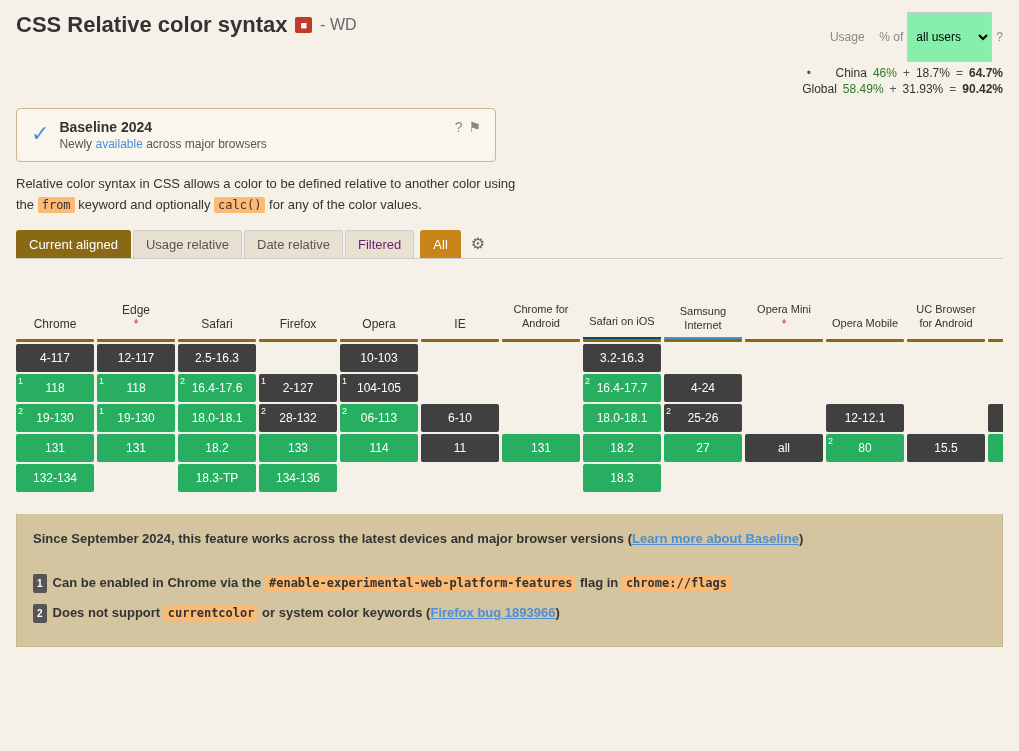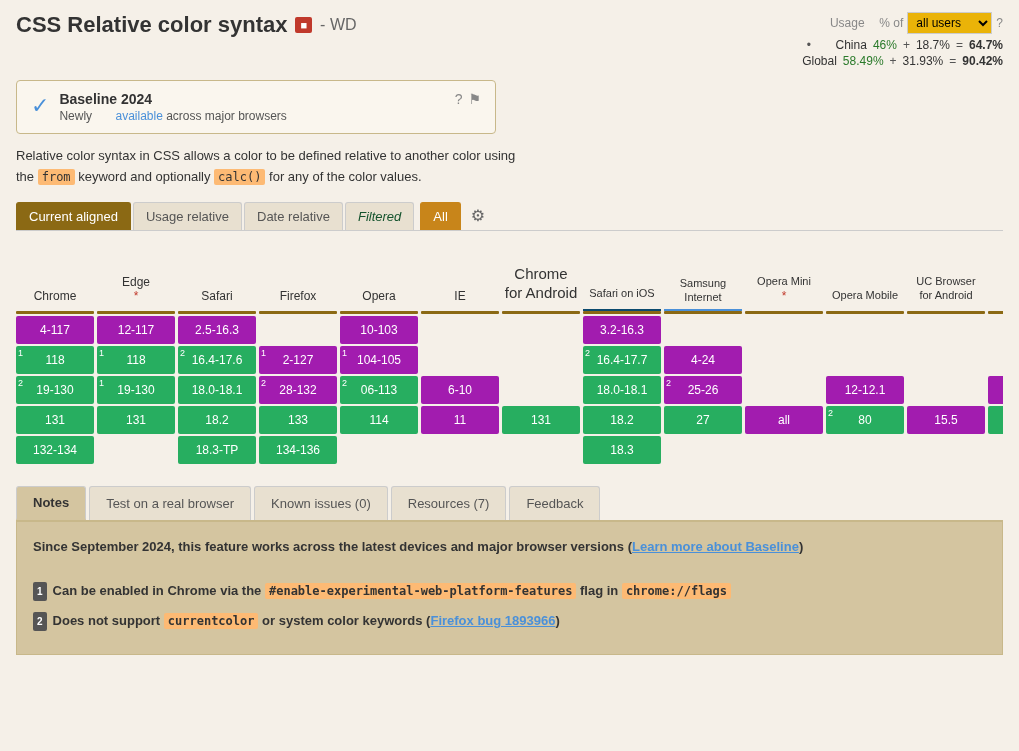--- a/index.html
+++ b/index.html
@@ -51,22 +51,22 @@
     .usage-label {
       color: #888;
       margin-bottom: 4px;
       display: flex;
       align-items: center;
       justify-content: flex-end;
       gap: 4px;
     }
     .usage-select {
       border: 1px solid #ccc;
-      background: #eab308;
-      padding: 2px 4px;
+      background: #86efac;
+      padding: 16px 4px;
       font-size: 12px;
     }
     .usage-row {
       display: flex;
       align-items: center;
       gap: 6px;
       justify-content: flex-end;
       margin-bottom: 2px;
     }
     .usage-dot { color: #555; }
@@ -99,21 +99,20 @@
       font-size: 14px;
       margin-bottom: 2px;
     }
     .baseline-desc {
       font-size: 12px;
       color: #555;
     }
     .baseline-link {
       color: #4a90d9;
       text-decoration: none;
-      margin-left: 20px;
     }
     .baseline-actions {
       margin-left: auto;
       display: flex;
       gap: 6px;
       font-size: 14px;
       color: #888;
     }
 
     
@@ -155,22 +154,21 @@
       color: white;
       border-color: #8B6914;
     }
     .tab-all {
       background: #c8851a;
       color: white;
       border-color: #c8851a;
       margin-left: 4px;
     }
     .tab-filtered {
-      color: #14532d;
-      font-style: italic;
+      color: #701a75;
     }
     .gear-btn {
       margin-left: 8px;
       background: none;
       border: none;
       cursor: pointer;
       font-size: 16px;
       color: #666;
     }
 
@@ -222,21 +220,21 @@
       font-weight: normal;
       color: #333;
       margin-bottom: 2px;
       position: relative;
       border-radius: 2px;
       min-height: 28px;
       display: flex;
       align-items: center;
       justify-content: center;
     }
-    .cell-red { background: #a21caf; color: white; }
+    .cell-red { background: #404040; color: white; }
     .cell-green { background: #27ae60; color: white; }
     .cell-empty { background: transparent; }
     .cell sup {
       font-size: 9px;
       position: absolute;
       top: 2px;
       left: 2px;
     }
     .cell .corner-green {
       position: absolute;
@@ -454,21 +452,21 @@
         <div class="separator-line"></div>
         <div class="cell cell-empty"></div>
         <div class="cell cell-empty"></div>
         <div class="cell cell-red">6-10</div>
         <div class="cell cell-red">11</div>
         <div class="cell cell-empty"></div>
       </div>
 
       <div class="browser-col">
         <div class="browser-header">
-          <span style="font-size:15px;text-align:center;line-height:1.3">Chrome for Android</span>
+          <span style="font-size:11px;text-align:center;line-height:1.3">Chrome for Android</span>
         </div>
         <div class="separator-line"></div>
         <div class="cell cell-empty"></div>
         <div class="cell cell-empty"></div>
         <div class="cell cell-empty"></div>
         <div class="cell cell-green">131</div>
         <div class="cell cell-empty"></div>
       </div>
 
       <div class="browser-col">
@@ -540,27 +538,20 @@
         <div class="cell cell-empty"></div>
         <div class="cell cell-empty"></div>
         <div class="cell cell-red">2.1-4.4</div>
         <div class="cell cell-green">131</div>
         <div class="cell cell-empty"></div>
       </div>
 
     </div>
   </div>
 
-  <div class="bottom-tab-bar">
-    <button class="bottom-tab active">Notes</button>
-    <button class="bottom-tab">Test on a real browser</button>
-    <button class="bottom-tab">Known issues (0)</button>
-    <button class="bottom-tab">Resources (7)</button>
-    <button class="bottom-tab">Feedback</button>
-  </div>
 
   <div class="notes-panel">
     <p>
       Since September 2024, this feature works across the latest devices and major browser versions (<a href="#">Learn more about Baseline</a>)
     </p>
     <br>
     <div class="note-item">
       <span class="note-sup">1</span>
       <span>
         Can be enabled in Chrome via the <code class="code-inline">#enable-experimental-web-platform-features</code> flag in <code class="code-inline">chrome://flags</code>

